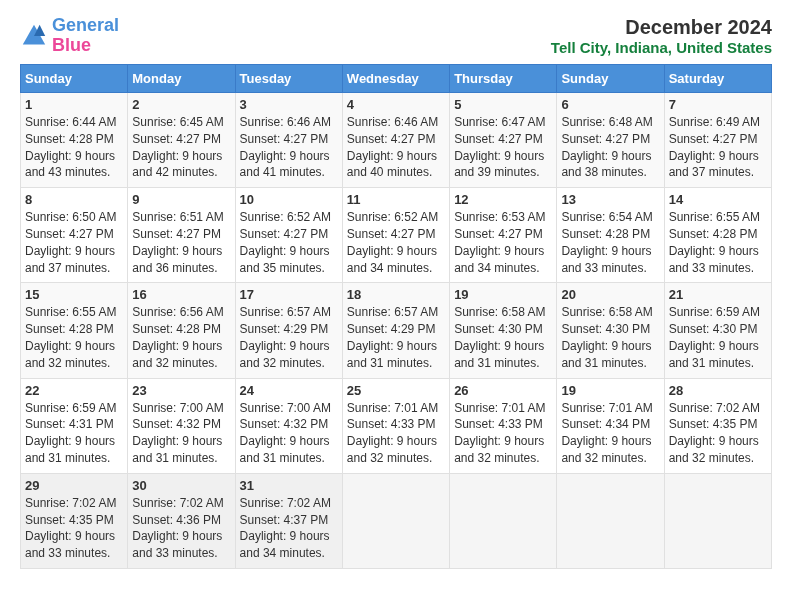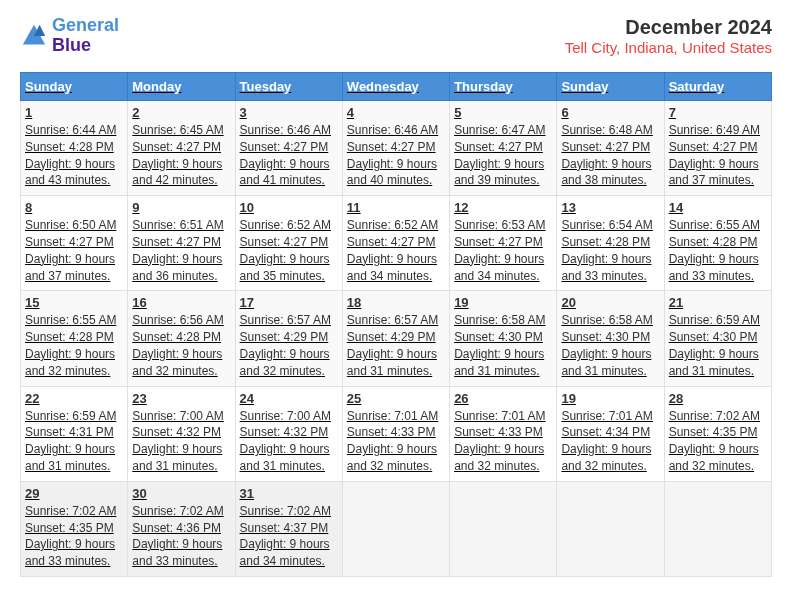--- a/index.html
+++ b/index.html
@@ -7,21 +7,21 @@
       font-family: Arial, sans-serif;
       background: #fff;
       width: 792px;
       min-height: 612px;
       padding: 16px 20px;
     }
     .header-area {
       display: flex;
       justify-content: space-between;
       align-items: flex-end;
-      margin-bottom: 16px;
+      margin-bottom: 8px;
     }
     .logo {
       display: flex;
       align-items: center;
       gap: 4px;
     }
     .logo-text {
       font-size: 18px;
       font-weight: bold;
       color: #333;
@@ -37,27 +37,27 @@
     .title-block {
       text-align: right;
     }
     .main-title {
       font-size: 20px;
       font-weight: bold;
       color: #333;
     }
     .subtitle {
       font-size: 15px;
-      color: #ef4444;
+      color: #15803d;
+      font-weight: bold;
     }
     .calendar {
       width: 100%;
       border-collapse: collapse;
       font-size: 11px;
-      text-decoration: underline;
     }
     .calendar thead tr {
       background-color: #4a90d9;
       color: white;
     }
     .calendar thead th {
       padding: 6px 4px;
       text-align: left;
       font-size: 13px;
       font-weight: bold;
@@ -101,21 +101,21 @@
 <body>
 
 <div class="header-area">
   <div class="logo">
     <svg class="logo-icon" viewBox="0 0 40 40">
       <polygon points="20,4 36,32 4,32" fill="#4a90d9"></polygon>
       <polygon points="28,4 36,20 20,20" fill="#2a6ab0"></polygon>
     </svg>
     <div class="logo-text">
       <div><span>General</span></div>
-      <div><span style="color:#4c1d95">Blue</span></div>
+      <div><span style="color:#ec4899">Blue</span></div>
     </div>
   </div>
   <div class="title-block">
     <div class="main-title">December 2024</div>
     <div class="subtitle">Tell City, Indiana, United States</div>
   </div>
 </div>
 
 <table class="calendar">
   <thead>

